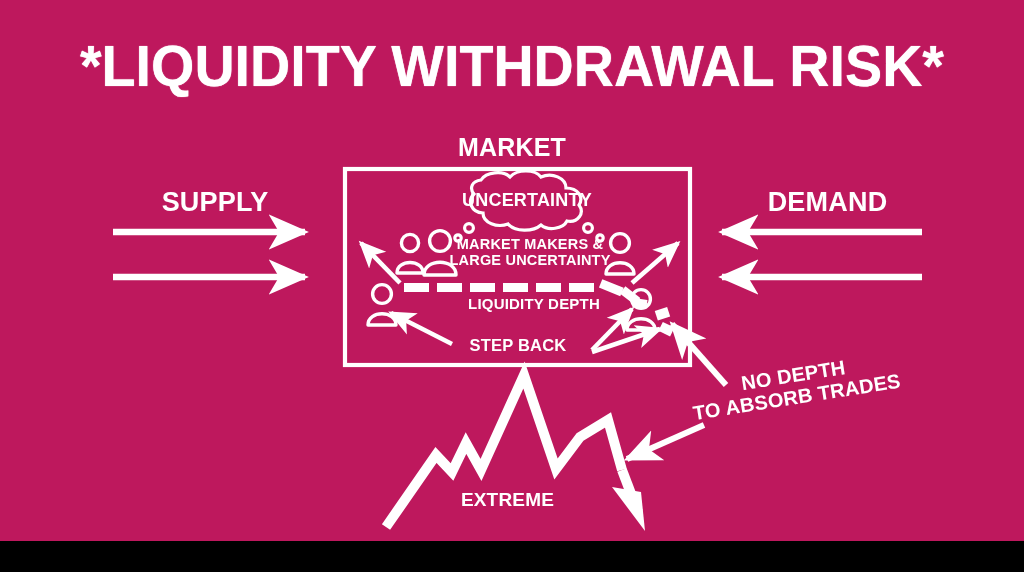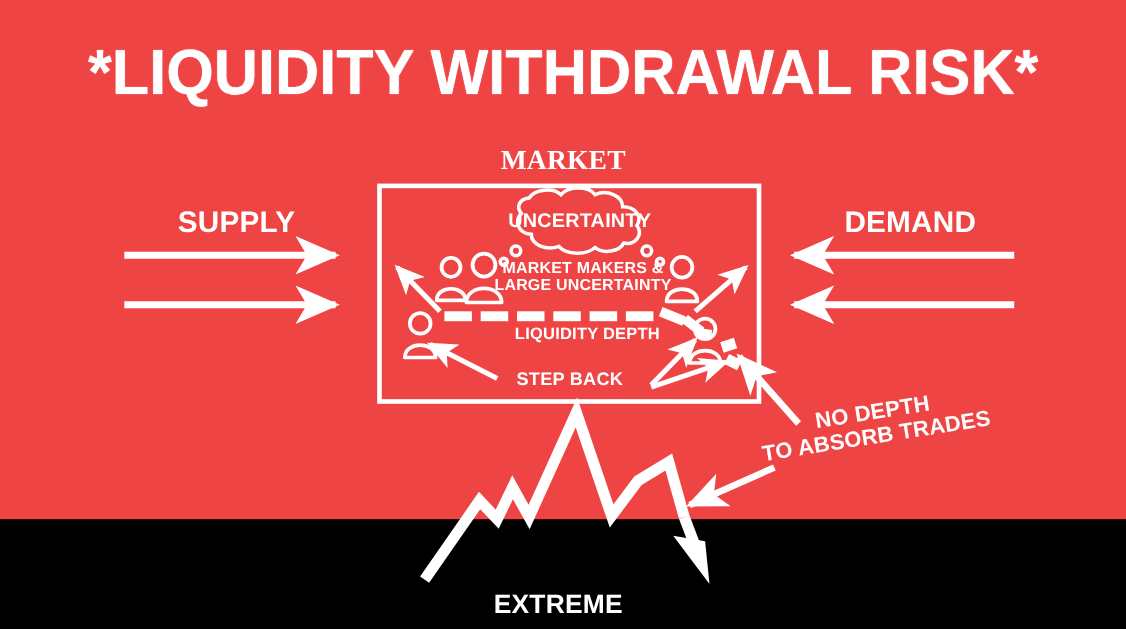--- a/index.html
+++ b/index.html
@@ -10,22 +10,22 @@
   body {
     width: 1024px;
     height: 572px;
     overflow: hidden;
     font-family: "Liberation Sans", sans-serif;
     color: #ffffff;
   }
   #stage {
     position: relative;
     width: 1024px;
-    height: 472px;
-    background: #ef4444;
+    height: 541px;
+    background: #be185d;
   }
   #vec {
     position: absolute;
     left: 0;
     top: 0;
     width: 1024px;
     height: 572px;
   }
   .lbl {
     position: absolute;
@@ -44,21 +44,20 @@
     font-weight: bold;
     letter-spacing: 0px;
     transform: scaleX(0.96);
     text-shadow: 0 0 1px #fff;
   }
   #market-label {
     left: 412px;
     top: 134px;
     width: 200px;
     font-size: 25px;
-    font-family: Liberation Serif, serif;
   }
   #supply-label {
     left: 145px;
     top: 188px;
     width: 140px;
     font-size: 27px;
   }
   #demand-label {
     left: 750px;
     top: 188px;
@@ -96,23 +95,22 @@
     width: 210px;
     font-size: 20px;
     line-height: 1.1;
     transform: rotate(-9deg);
     transform-origin: 50% 50%;
   }
   #volatility-label {
     left: 420px;
     top: 489px;
     width: 175px;
-    font-size: 24px;
+    font-size: 19px;
     line-height: 1.12;
-    margin-top: 48px;
   }
 </style>
 </head>
 <body>
 
 <div id="stage">
 
   <svg id="vec" viewBox="0 0 1024 572">
     <defs>
       <marker id="ah" markerWidth="7" markerHeight="7" refX="5.6" refY="3" orient="auto">

